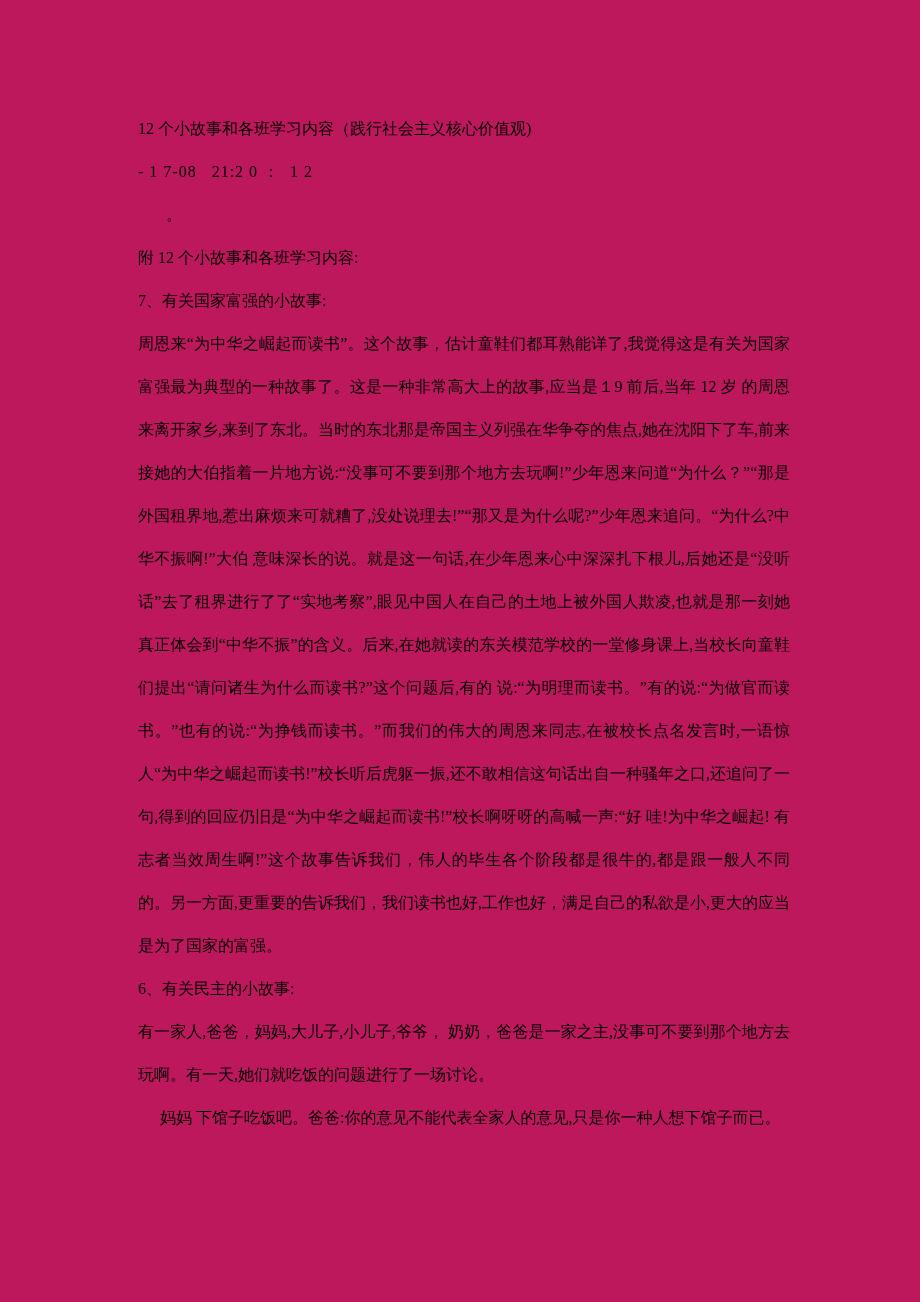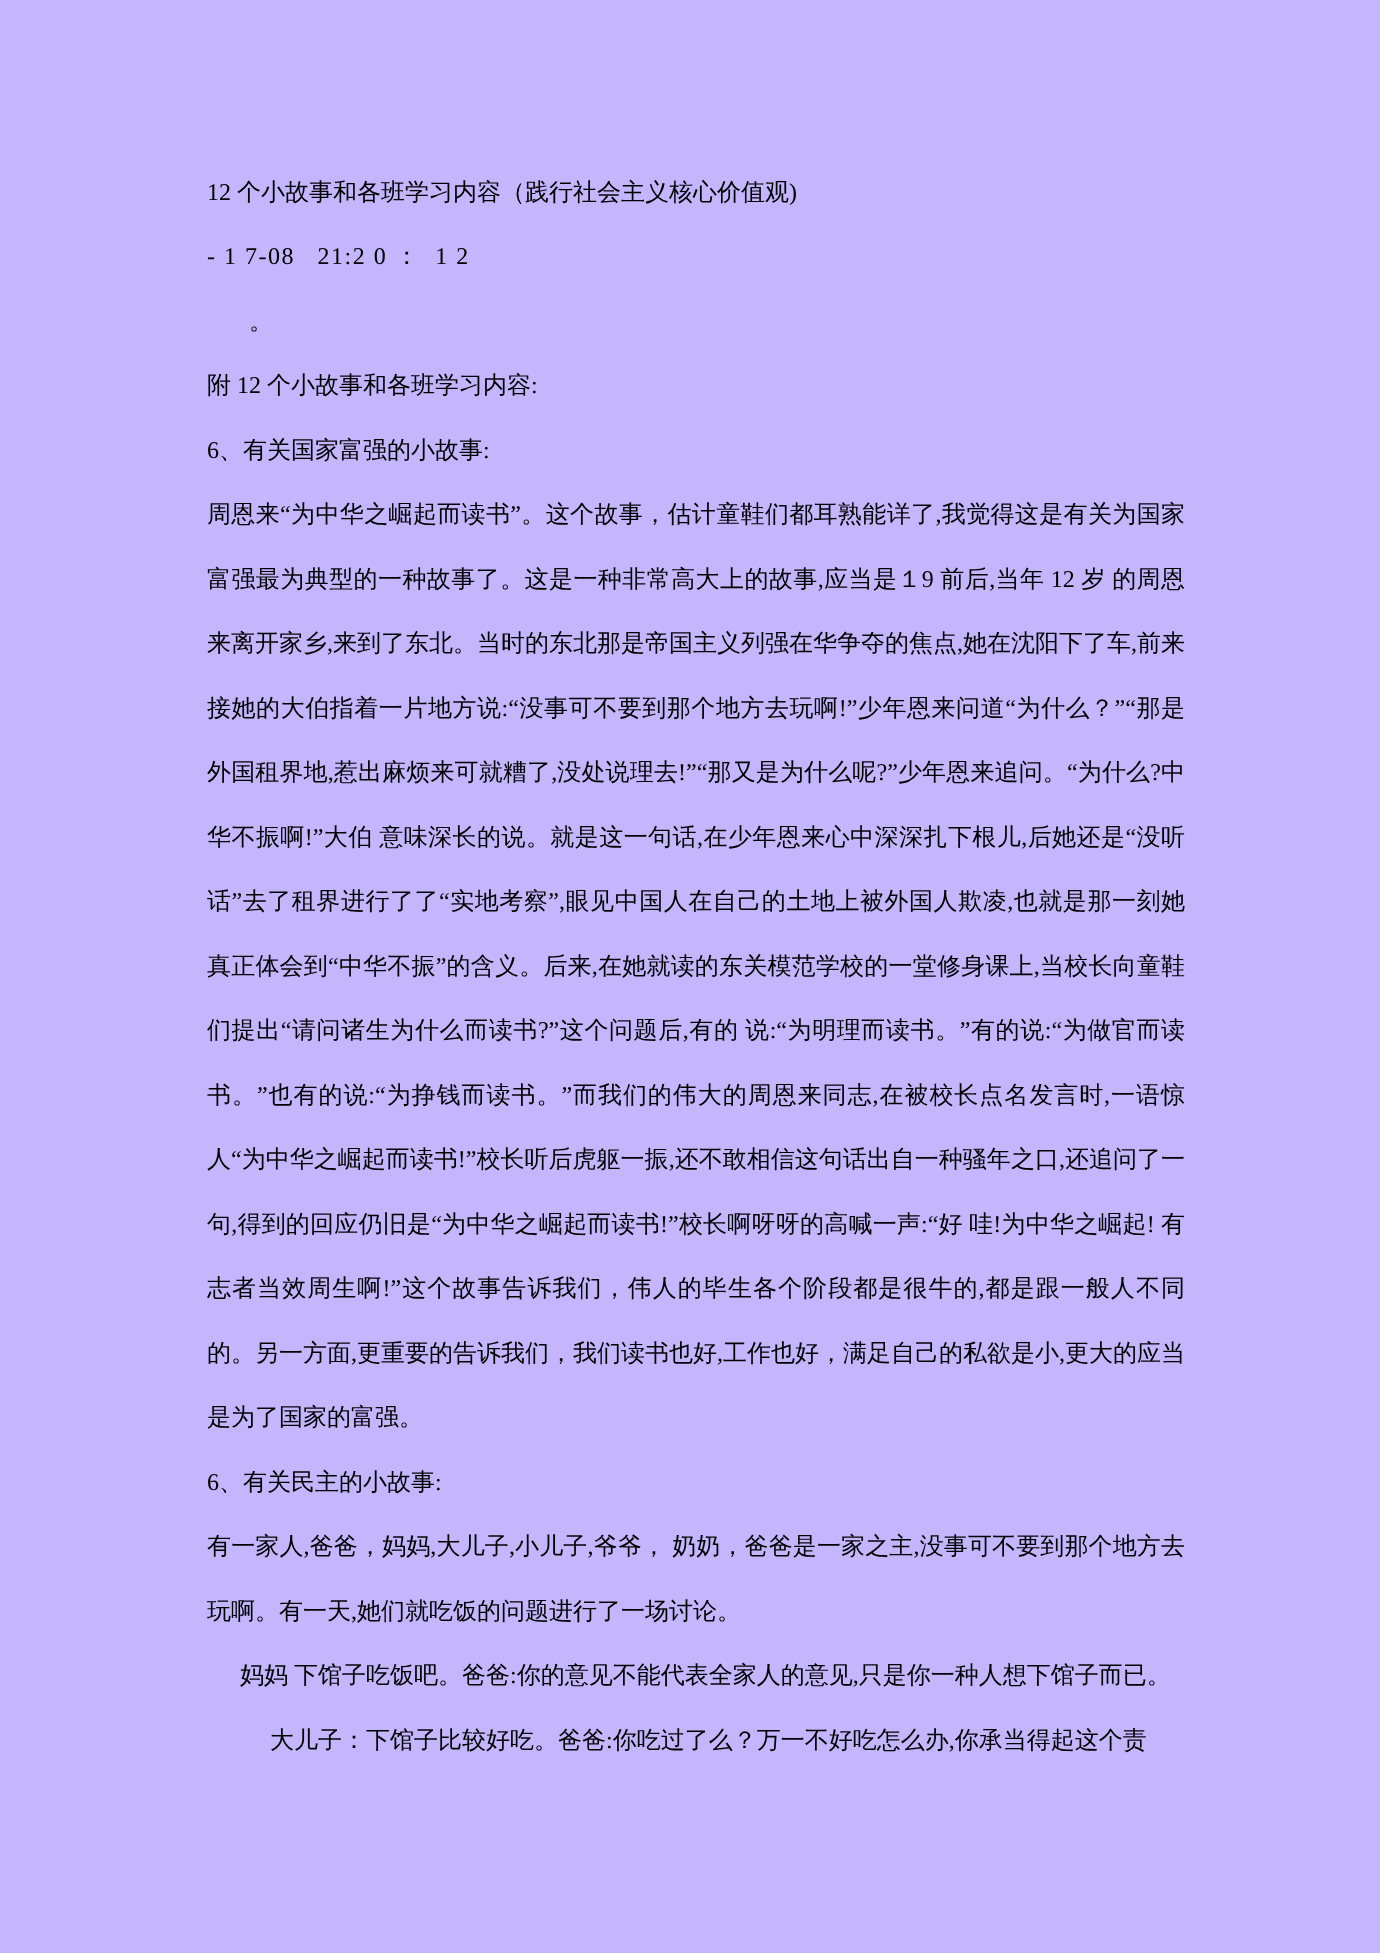--- a/index.html
+++ b/index.html
@@ -8,21 +8,21 @@
   }
   body {
     width: 920px;
     height: 1302px;
     overflow: hidden;
     font-family: "Liberation Serif", "DejaVu Serif", serif;
   }
   .page {
     width: 920px;
     height: 1302px;
-    background: #c4b5fd;
+    background: #be185d;
     padding: 107px 130px 0 138px;
     color: #000000;
     font-size: 16px;
   }
   .line {
     line-height: 43px;
     text-align: justify;
     word-break: break-all;
   }
   .line.last-left { text-align: left; }
@@ -43,25 +43,24 @@
 <div class="page">
 
   <p class="line title">12 个小故事和各班学习内容（践行社会主义核心价值观)</p>
 
   <p class="line dateline">- 1 7-08   21:2 0 ：  1 2</p>
 
   <p class="line indent-1">。</p>
 
   <p class="line heading">附 12 个小故事和各班学习内容:</p>
 
-  <p class="line heading">6、有关国家富强的小故事:</p>
+  <p class="line heading">7、有关国家富强的小故事:</p>
 
   <p class="line">周恩来“为中华之崛起而读书”。这个故事，估计童鞋们都耳熟能详了,我觉得这是有关为国家富强最为典型的一种故事了。这是一种非常高大上的故事,应当是１9 前后,当年 12 岁 的周恩来离开家乡,来到了东北。当时的东北那是帝国主义列强在华争夺的焦点,她在沈阳下了车,前来接她的大伯指着一片地方说:“没事可不要到那个地方去玩啊!”少年恩来问道“为什么？”“那是外国租界地,惹出麻烦来可就糟了,没处说理去!”“那又是为什么呢?”少年恩来追问。“为什么?中华不振啊!”大伯 意味深长的说。就是这一句话,在少年恩来心中深深扎下根儿,后她还是“没听话”去了租界进行了了“实地考察”,眼见中国人在自己的土地上被外国人欺凌,也就是那一刻她真正体会到“中华不振”的含义。后来,在她就读的东关模范学校的一堂修身课上,当校长向童鞋们提出“请问诸生为什么而读书?”这个问题后,有的 说:“为明理而读书。”有的说:“为做官而读书。”也有的说:“为挣钱而读书。”而我们的伟大的周恩来同志,在被校长点名发言时,一语惊人“为中华之崛起而读书!”校长听后虎躯一振,还不敢相信这句话出自一种骚年之口,还追问了一句,得到的回应仍旧是“为中华之崛起而读书!”校长啊呀呀的高喊一声:“好 哇!为中华之崛起! 有志者当效周生啊!”这个故事告诉我们，伟人的毕生各个阶段都是很牛的,都是跟一般人不同的。另一方面,更重要的告诉我们，我们读书也好,工作也好，满足自己的私欲是小,更大的应当是为了国家的富强。</p>
 
   <p class="line heading">6、有关民主的小故事:</p>
 
   <p class="line">有一家人,爸爸，妈妈,大儿子,小儿子,爷爷， 奶奶，爸爸是一家之主,没事可不要到那个地方去玩啊。有一天,她们就吃饭的问题进行了一场讨论。</p>
 
   <p class="line indent-dialog-1">妈妈 下馆子吃饭吧。爸爸:你的意见不能代表全家人的意见,只是你一种人想下馆子而已。</p>
 
-  <p class="line indent-dialog-2 last-left">大儿子：下馆子比较好吃。爸爸:你吃过了么？万一不好吃怎么办,你承当得起这个责</p>
 
 </div>
 
 </body></html>

